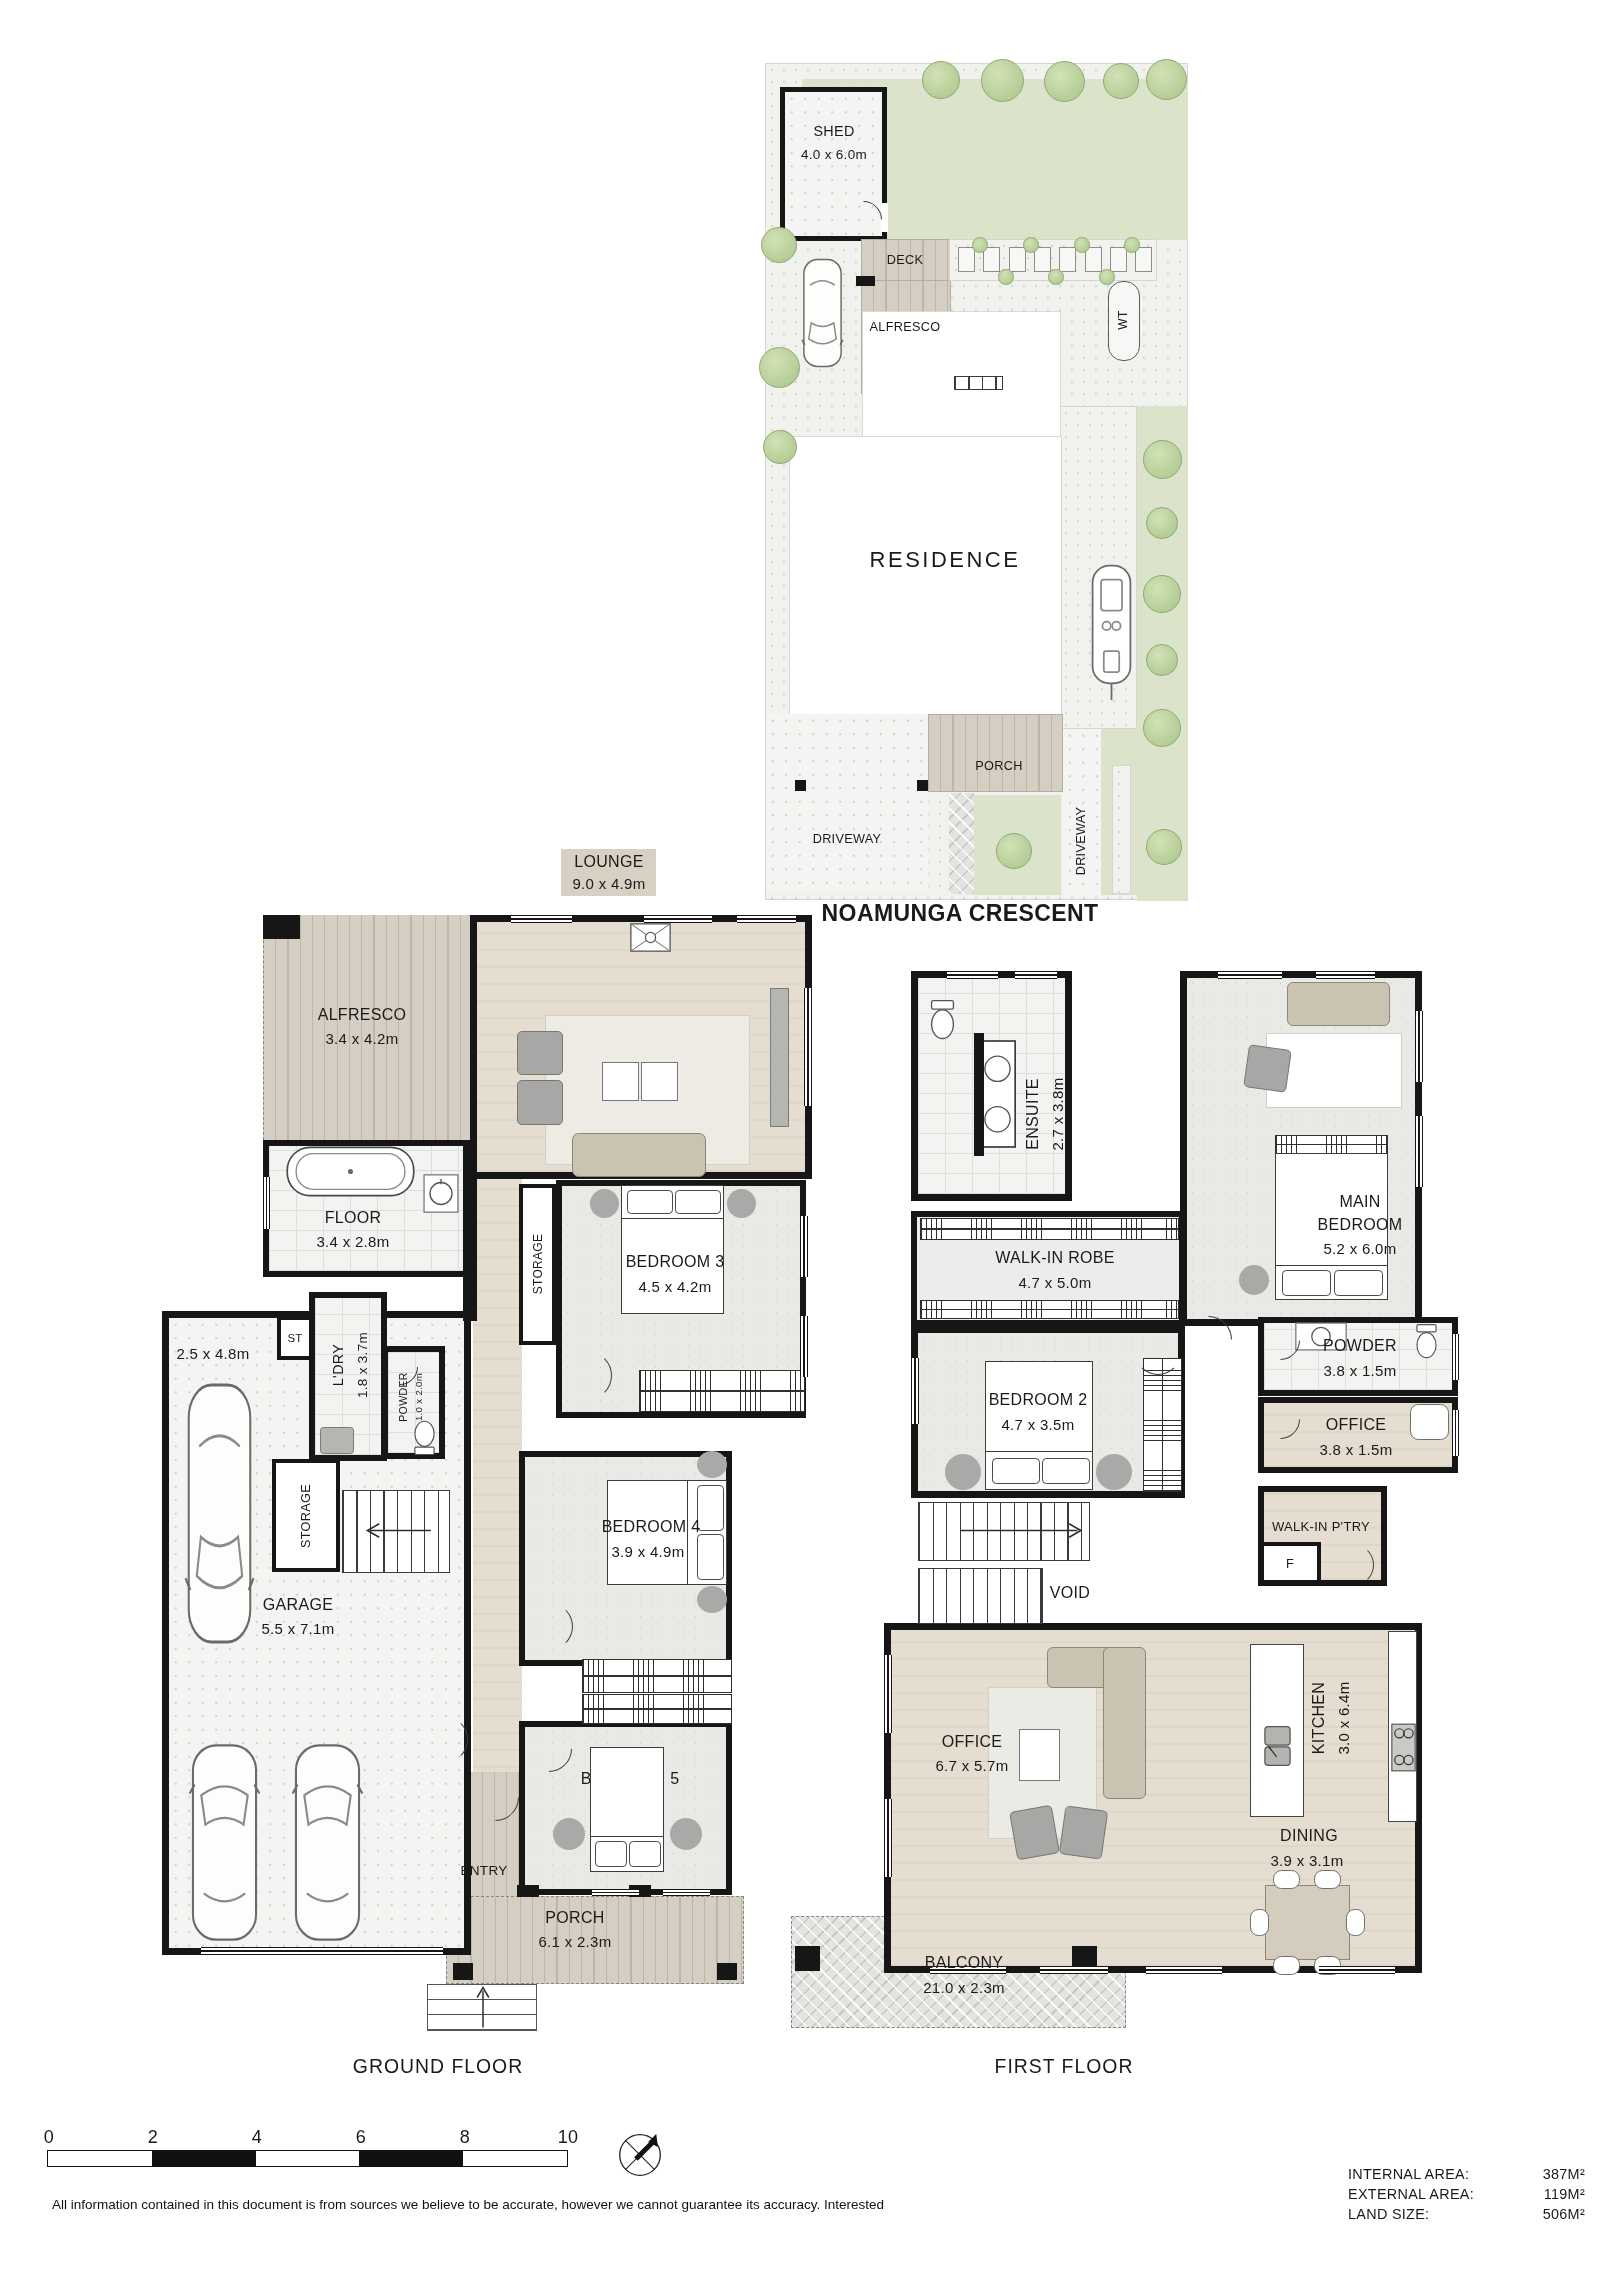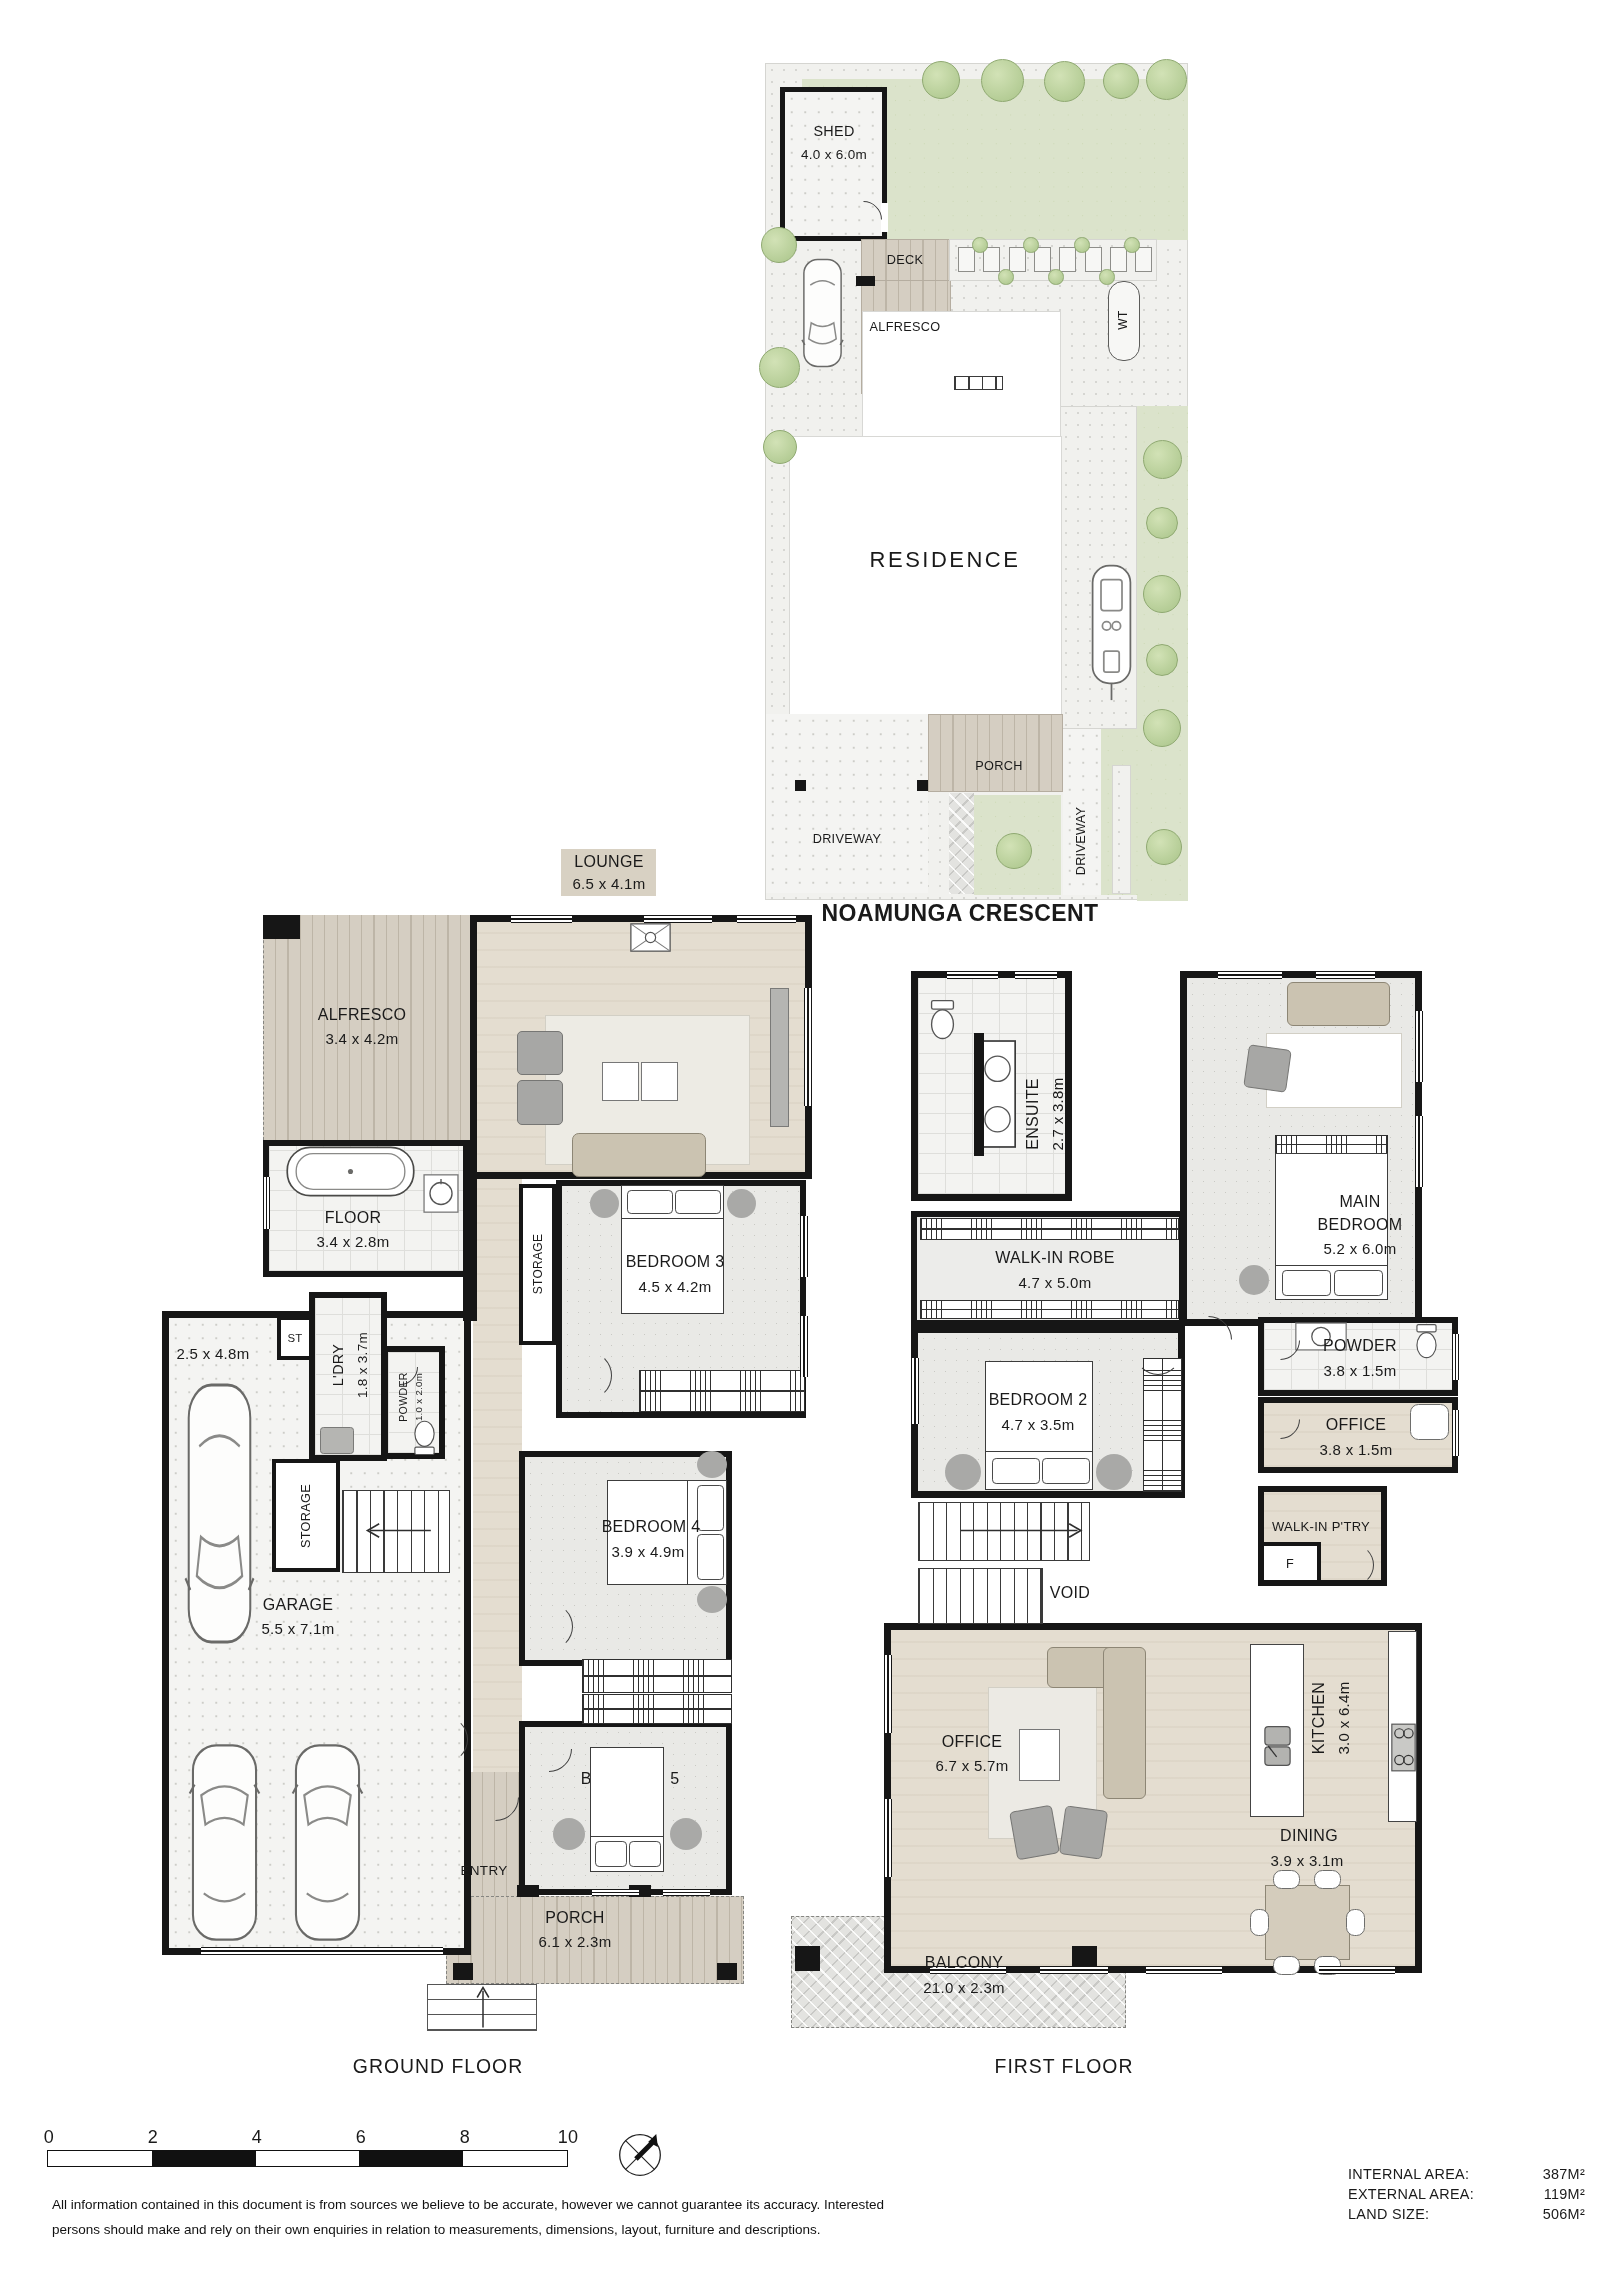--- a/index.html
+++ b/index.html
@@ -139,21 +139,21 @@
   <div class="abs lawn" style="left:974px;top:795px;width:87px;height:100px;z-index:1;"></div>
   <div class="abs tree" style="left:996px;top:833px;width:34px;height:34px;"></div>
   <div class="abs dots" style="left:1063px;top:729px;width:38px;height:166px;z-index:2;"></div>
   <div class="lbl vert sm" style="left:1081px;top:841px;">DRIVEWAY</div>
   <div class="abs lawn" style="left:1101px;top:729px;width:87px;height:166px;z-index:1;"></div>
   <div class="abs path" style="left:1112px;top:765px;width:18.6px;height:129px;z-index:2;"></div>
   <div class="lbl" style="left:960px;top:913px;font-size:23px;font-weight:600;letter-spacing:0.4px;">NOAMUNGA CRESCENT</div>
 
   <div class="abs" style="left:561px;top:849px;width:95px;height:47px;background:#d8d1c3;z-index:2;"></div>
   <div class="lbl rn" style="left:609px;top:862px;">LOUNGE</div>
-  <div class="lbl rd" style="left:609px;top:883px;">6.5 x 4.1m</div>
+  <div class="lbl rd" style="left:609px;top:883px;">9.0 x 4.9m</div>
 
   <div class="room thick wood" style="left:470px;top:915px;width:342px;height:264px;"></div>
   <div class="win-h" style="left:511px;top:915px;width:61px;height:7.6px;"></div>
   <div class="win-h" style="left:644px;top:915px;width:68px;height:7.6px;"></div>
   <div class="win-h" style="left:737px;top:915px;width:59px;height:7.6px;"></div>
   <div class="win-v" style="left:804px;top:988px;width:7.6px;height:118px;"></div>
   <div class="abs" style="left:630px;top:923px;width:41px;height:29px;z-index:3;">
     <svg width="41" height="29" viewBox="0 0 48 34">
         <rect x="1" y="1" width="46" height="32" fill="#fff" stroke="#555" stroke-width="1.5"></rect>
         <line x1="1" y1="1" x2="47" y2="33" stroke="#777" stroke-width="1.2"></line>
@@ -487,21 +487,20 @@
     <svg width="52" height="52" viewBox="0 0 64 64">
         <circle cx="32" cy="32" r="25" fill="none" stroke="#222" stroke-width="1.6"></circle>
         <line x1="14" y1="50" x2="50" y2="14" stroke="#222" stroke-width="1.4"></line>
         <line x1="14" y1="14" x2="50" y2="50" stroke="#222" stroke-width="1.4"></line>
         <line x1="27" y1="37" x2="47" y2="17" stroke="#111" stroke-width="6"></line>
         <polygon points="52,6 54,22 42,16" fill="#111"></polygon>
       </svg>
   </div>
 
   <div class="abs" style="left:52px;top:2192px;font-size:13.5px;line-height:25px;color:#111;">All information contained in this document is from sources we believe to be accurate, however we cannot guarantee its accuracy. Interested</div>
-  <div class="abs" style="left:52px;top:2217px;font-size:13.5px;line-height:25px;color:#111;">persons should make and rely on their own enquiries in relation to measurements, dimensions, layout, furniture and descriptions.</div>
 
   <div class="abs" style="left:1348px;top:2164px;width:237px;font-size:14.4px;letter-spacing:0.3px;">
     <div style="display:flex;justify-content:space-between;line-height:20px;">
       <span>INTERNAL AREA:</span>
       <span>387M²</span>
     </div>
     <div style="display:flex;justify-content:space-between;line-height:20px;">
       <span>EXTERNAL AREA:</span>
       <span>119M²</span>
     </div>

